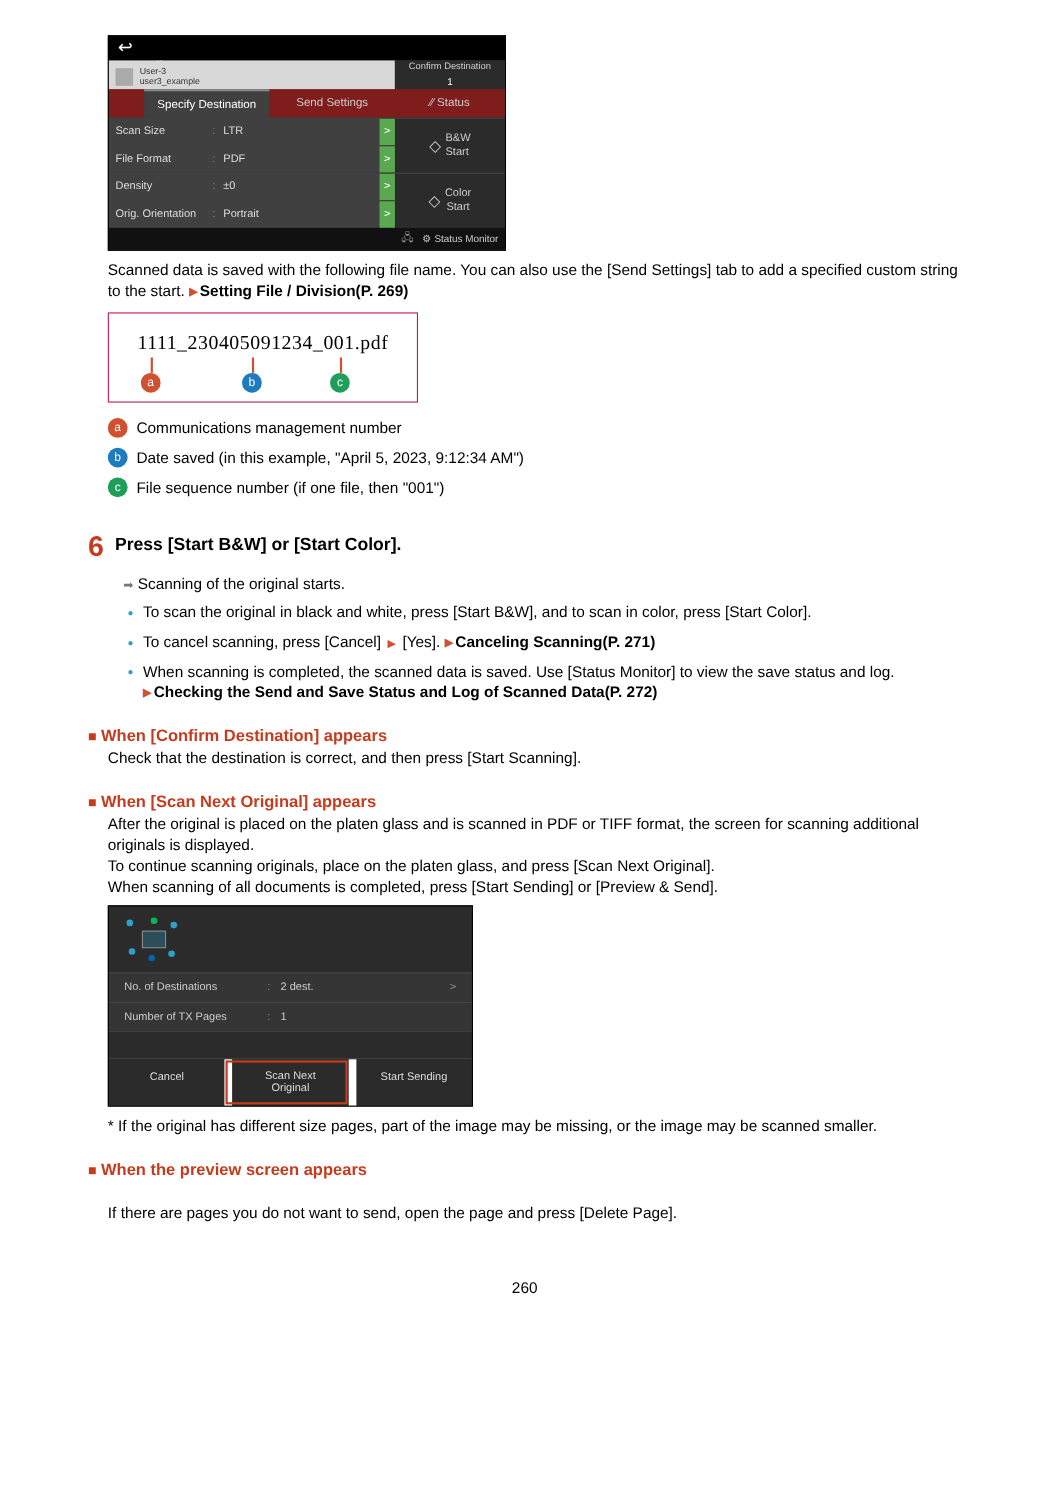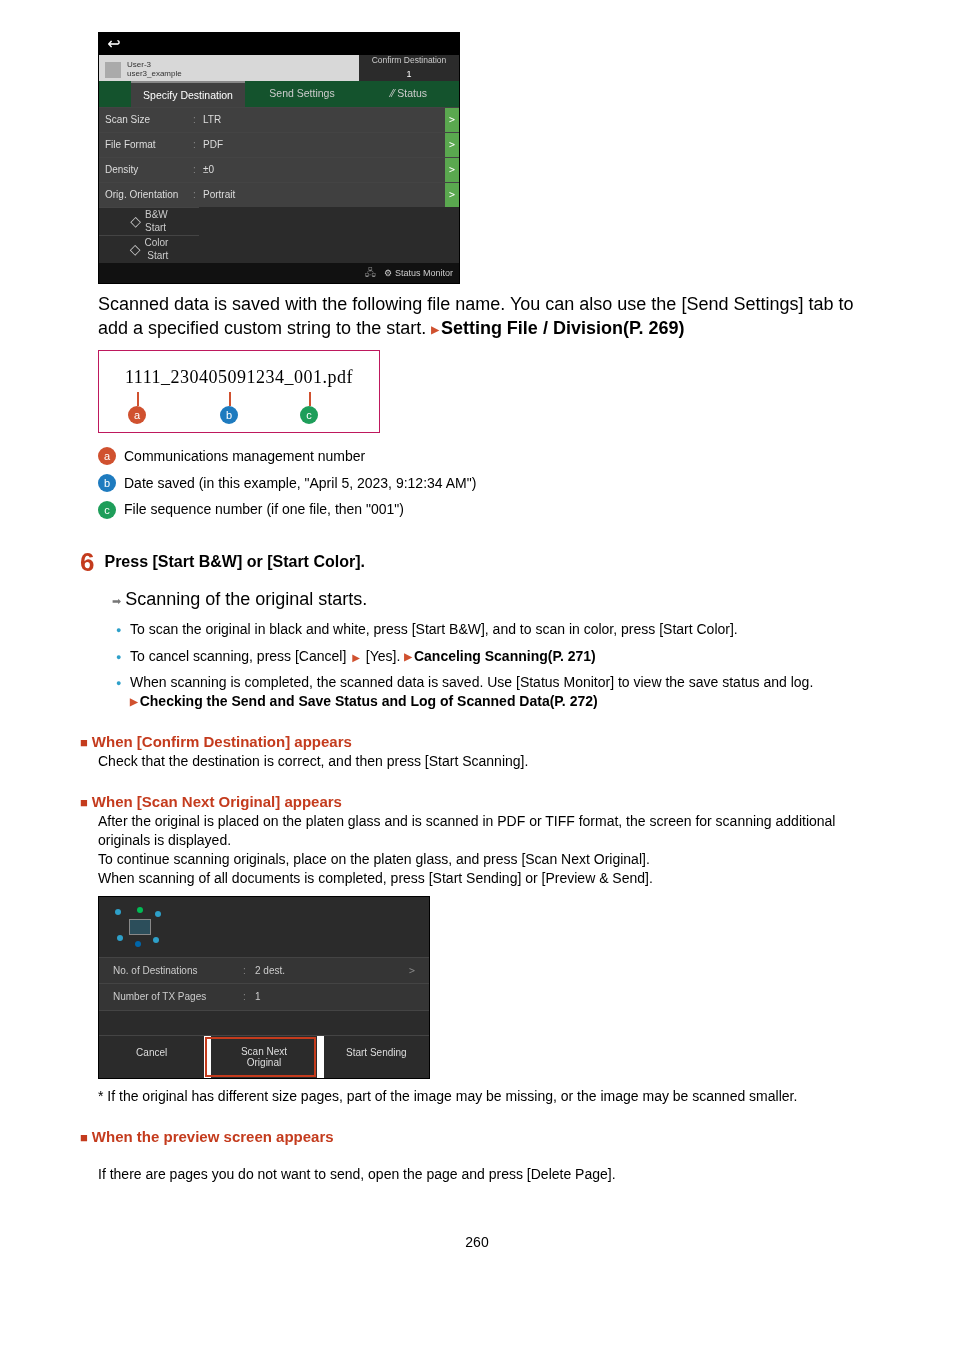--- a/index.html
+++ b/index.html
@@ -84,21 +84,21 @@
     position: relative;
   }
   .ui-count {
     color:#fff;
     font-size:9px;
     display:block;
     margin-top:2px;
   }
   .ui-tabs {
     display: flex;
-    background: #14532d;
+    background: #7f1d1d;
     padding-left: 32px;
   }
   .ui-tab {
     flex: 1;
     text-align: center;
     padding: 5px 0;
     font-size: 10.5px;
     color: #ccc;
   }
   .ui-tab.active {
@@ -108,21 +108,20 @@
   }
   .ui-reset {
     width: 100px;
     text-align: center;
     padding: 5px 0;
     color:#ccc;
     font-size:10.5px;
   }
   .ui-body {
     display: flex;
-    flex-direction: column;
   }
   .ui-list {
     flex: 1;
   }
   .ui-row {
     display: flex;
     align-items: center;
     height: 24px;
     border-top: 1px solid #444;
     padding: 0 6px;
@@ -170,21 +169,21 @@
     height:20px;
     align-items:center;
     gap:8px;
     padding:0 6px;
     font-size:9px;
   }
   .ui-foot-icon{font-size:10px;color:#888;}
   .ui-status{color:#ccc;display:flex;align-items:center;gap:3px;}
 
   
-  .para { font-size: 18px; line-height: 1.35; margin:8px 0;}
+  .para { font-size: 14px; line-height: 1.35; margin:8px 0;}
   .link-orange { color:#000; font-weight:bold;}
   .link-orange::before{
     content:"\25B6";
     color:#d0512f;
     margin-right:2px;
     font-size:10px;
     vertical-align:1px;
   }
 
   
@@ -429,21 +428,21 @@
           </div>
         </div>
         <div class="ui-side">
           <div class="ui-start">
             <span class="diamond">◇</span>
             <span style="white-space:pre-line;text-align:left;">B&amp;W
 Start</span>
           </div>
           <div class="ui-start">
             <span class="diamond">◇</span>
-            <span style="white-space:pre-line;text-align:right;">Color
+            <span style="white-space:pre-line;text-align:center;">Color
 Start</span>
           </div>
         </div>
       </div>
       <div class="ui-footer">
         <span class="ui-foot-icon">🖧</span>
         <span class="ui-status">
           <span>⚙</span>
           <span>Status Monitor</span>
         </span>

